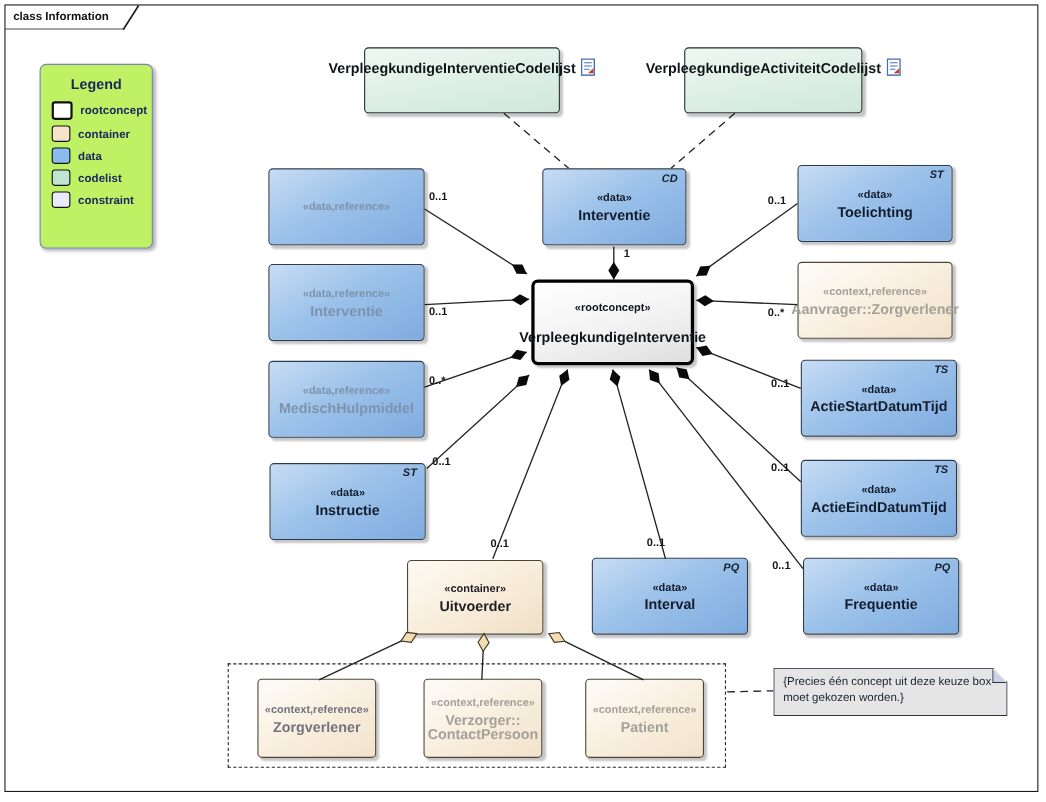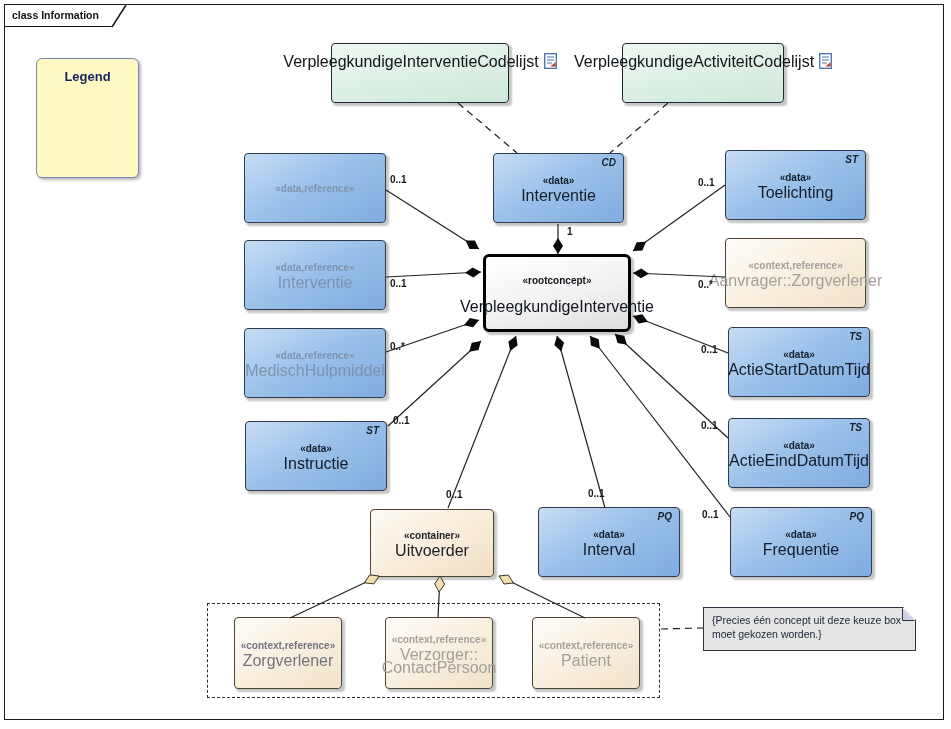--- a/index.html
+++ b/index.html
@@ -8,35 +8,35 @@
     font-family:"Liberation Sans",sans-serif;overflow:hidden;
   }
   
   .frame{position:absolute;left:4px;top:4px;width:940px;height:716px;
     border:1.5px solid #1c1c1c;box-sizing:border-box;}
   .tab{position:absolute;left:4px;top:4px;width:122px;height:23px;box-sizing:border-box;
     border:1.5px solid #1c1c1c;background:#fff;
     clip-path:polygon(0 0,100% 0,calc(100% - 14px) 100%,0 100%);
     font-size:10.5px;font-weight:bold;color:#111;line-height:21px;padding-left:7px;}
   
-  .legend{position:absolute;left:36px;top:58px;width:103px;height:120px;
-    background:#fef9c3;border:1px solid #7b87b2;border-radius:6px;
+  .legend{position:absolute;left:36px;top:58px;width:103px;height:168px;
+    background:#bef264;border:1px solid #7b87b2;border-radius:6px;
     box-shadow:2px 2px 3px rgba(90,90,110,.45);box-sizing:border-box;padding:8px 0 0 10px;}
   .legend-title{font-size:13px;font-weight:bold;color:#18255c;text-align:center;margin:2px 10px 8px 0;}
   .legend-item{display:flex;align-items:center;gap:7px;margin-bottom:5px;}
   .swatch{width:15px;height:13px;border-radius:3px;border:1.5px solid #111;flex:0 0 auto;}
   .swatch.thick{border-width:2.5px;}
   .legend-label{font-size:10.5px;font-weight:bold;color:#1b2a60;}
   
   .node{position:absolute;box-sizing:border-box;border-radius:4px;z-index:2;
     display:flex;flex-direction:column;align-items:center;justify-content:center;
     text-align:center;border:1.2px solid #2e3b4e;
     box-shadow:2.5px 2.5px 2px rgba(110,110,110,.4);}
   .node .stereotype{font-size:10px;font-weight:bold;line-height:13px;}
-  .node .name{font-size:16px;font-weight:normal;line-height:13px;white-space:pre-line;margin-top:2px;}
+  .node .name{font-size:13px;font-weight:bold;line-height:13px;white-space:pre-line;margin-top:2px;}
   .node .tag{position:absolute;top:3px;right:7px;font-size:10px;font-style:italic;font-weight:bold;color:#16202e;text-align:center;}
   .kind-data{background:linear-gradient(150deg,#c7dcf4 0%,#9cc2ea 45%,#7fabdf 100%);color:#131c2c;}
   .kind-data-reference{background:linear-gradient(150deg,#c7dcf4 0%,#9cc2ea 45%,#7fabdf 100%);color:#7d93ad;}
   .kind-data-reference .name{color:#7d93ad;}
   .kind-rootconcept{background:linear-gradient(165deg,#ffffff 0%,#f2f2f2 55%,#dedede 100%);
     border:3.2px solid #000;border-radius:6px;color:#10141c;}
   .kind-container{background:linear-gradient(150deg,#fdfaf4 0%,#f8ecd9 55%,#f1dfc6 100%);
     border-color:#4e4434;color:#1d1d24;}
   .kind-context-reference{background:linear-gradient(150deg,#fefcf9 0%,#f8eedd 55%,#f2e2cb 100%);
     border-color:#4e4434;color:#a5a099;}
@@ -63,20 +63,42 @@
 </style>
 </head>
 <body>
 
 <div id="stage">
   <div class="frame"></div>
   <div class="tab">class Information Model</div>
 
   <div class="legend">
     <div class="legend-title">Legend</div>
+    <div id="legend-items">
+        <div class="legend-item">
+          <span class="swatch thick" style="background: rgb(255, 255, 255);"></span>
+          <span class="legend-label">rootconcept</span>
+        </div>
+        <div class="legend-item">
+          <span class="swatch" style="background: rgb(247, 227, 203);"></span>
+          <span class="legend-label">container</span>
+        </div>
+        <div class="legend-item">
+          <span class="swatch" style="background: rgb(138, 187, 238);"></span>
+          <span class="legend-label">data</span>
+        </div>
+        <div class="legend-item">
+          <span class="swatch" style="background: rgb(191, 228, 207);"></span>
+          <span class="legend-label">codelist</span>
+        </div>
+        <div class="legend-item">
+          <span class="swatch" style="background: rgb(233, 234, 251);"></span>
+          <span class="legend-label">constraint</span>
+        </div>
+      </div>
   </div>
 
   <div id="choice-box" class="choice-box" style="left: 207px; top: 603px; width: 453px; height: 95px;"></div>
 
   <div id="nodes">
       <div class="node kind-codelist" style="left: 331px; top: 43px; width: 178px; height: 60px;">
         <div class="name-row">
           <div class="name">VerpleegkundigeInterventieCodelijst</div>
           <svg width="13" height="16">
             <rect x="0.7" y="0.7" width="11.6" height="14.6" fill="#ffffff" stroke="#4a6fb5" stroke-width="1.3"></rect>

